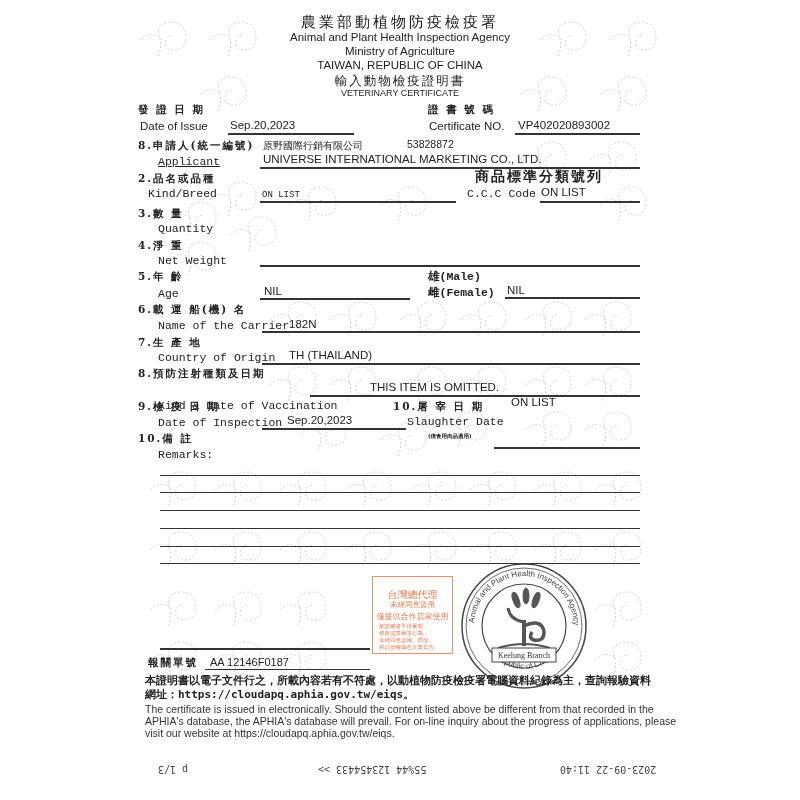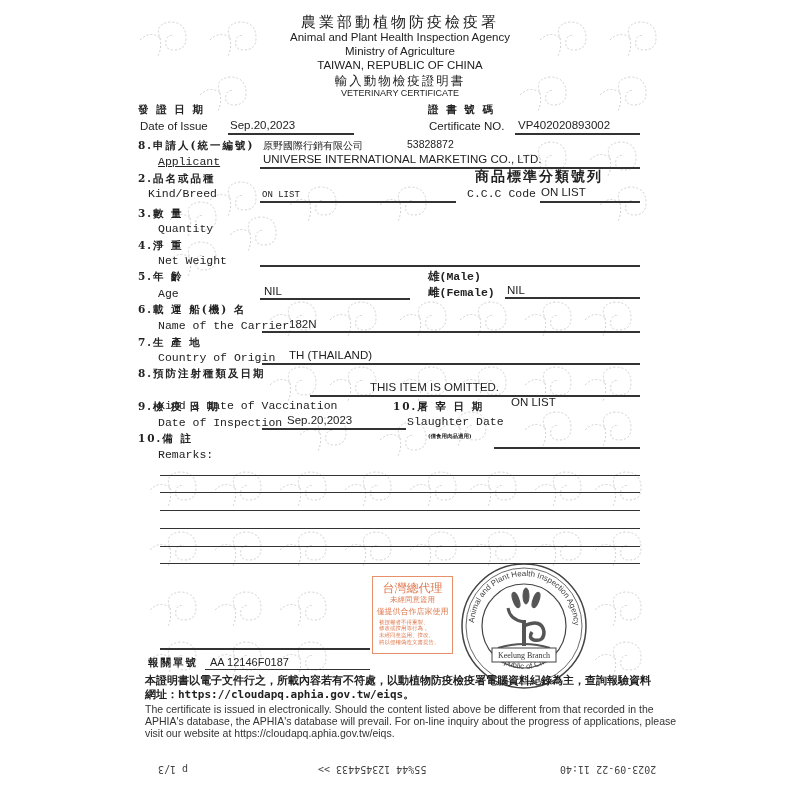--- a/index.html
+++ b/index.html
@@ -19,21 +19,21 @@
     .en4 { top: 88px; font-size: 9px; }
     .zhlbl { font-family: "DejaVu Serif", serif; font-size: 10.5px; letter-spacing: 2px; font-weight: bold; }
     .mono { font-family: "Liberation Mono", monospace; font-size: 11.5px; }
     .sans { font-family: "Liberation Sans", sans-serif; font-size: 11.5px; }
     .line { position: absolute; height: 1.5px; background: #333; }
     .stamp-box {
       position: absolute; left: 372px; top: 576px; width: 79px; height: 76px;
       border: 1.5px solid #e8906a; color: #e07a50; text-align: center;
       font-family: "DejaVu Sans", sans-serif; line-height: 1.15;
     }
-    .stamp-box .l1 { font-size: 12px; margin-top: 5px; }
+    .stamp-box .l1 { font-size: 10px; margin-top: 12px; }
     .stamp-box .l2 { font-size: 7.5px; }
     .stamp-box .l3 { font-size: 8px; margin-top: 3px; }
     .stamp-box .small { font-size: 5.5px; text-align: left; padding-left: 6px; margin-top: 2px; line-height: 1.25; }
     .seal { position: absolute; left: 458px; top: 560px; width: 132px; height: 132px; }
     .footer-zh { font-family: "DejaVu Serif", serif; font-size: 11px; font-weight: bold; }
     .footer-en { font-size: 10.5px; color: #333; }
     .fax { font-family: "DejaVu Sans Mono", monospace; font-size: 10px; color: #444; transform: rotate(180deg); }
   </style>
 </head>
 <body>

